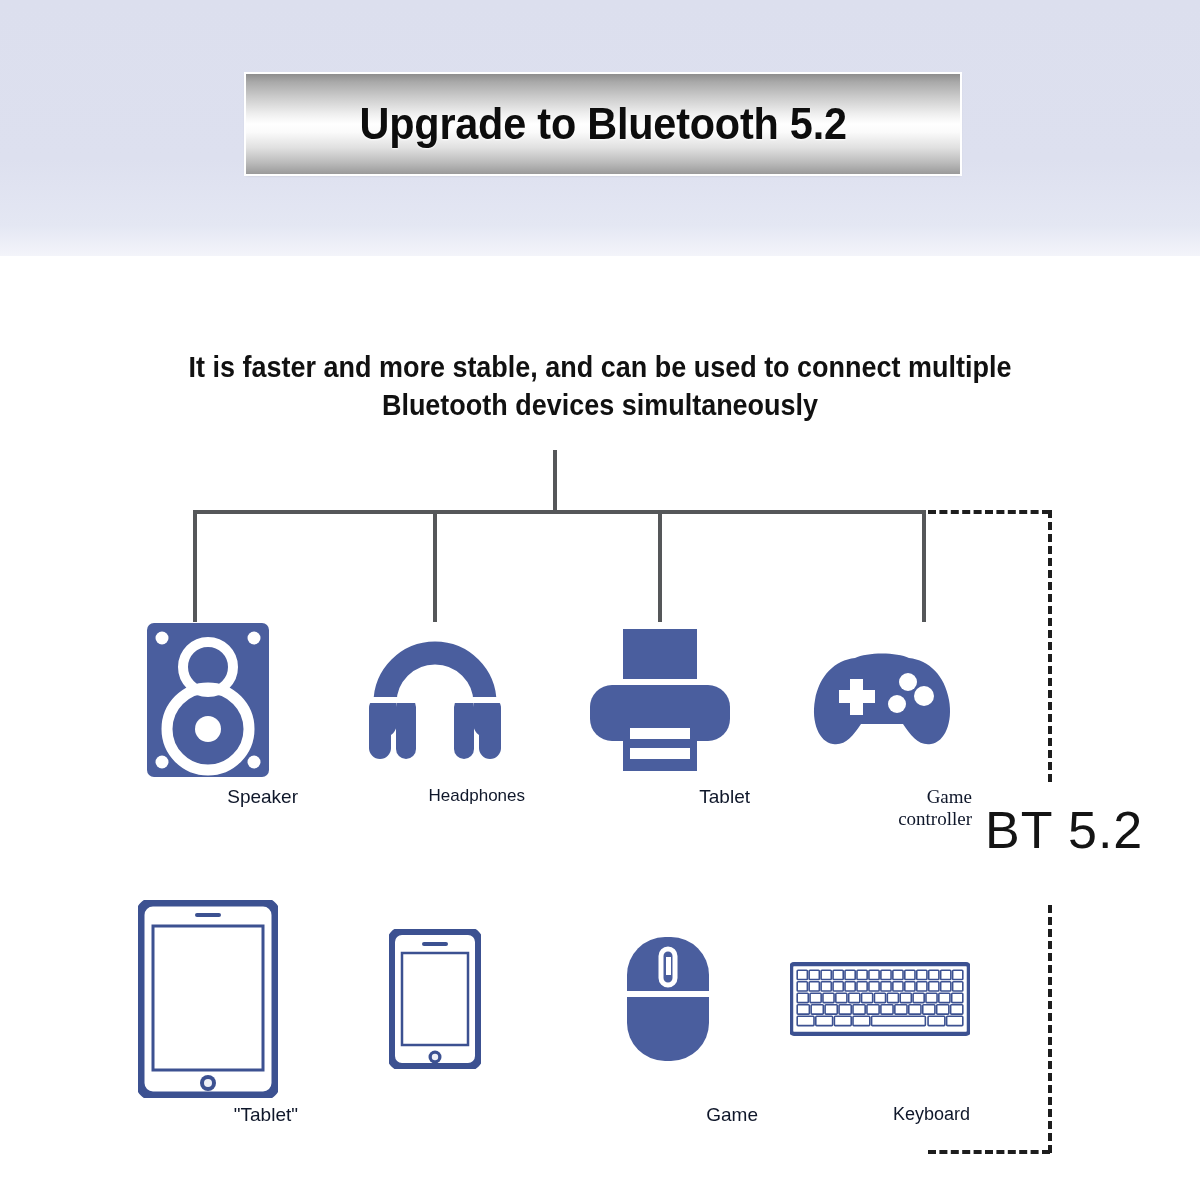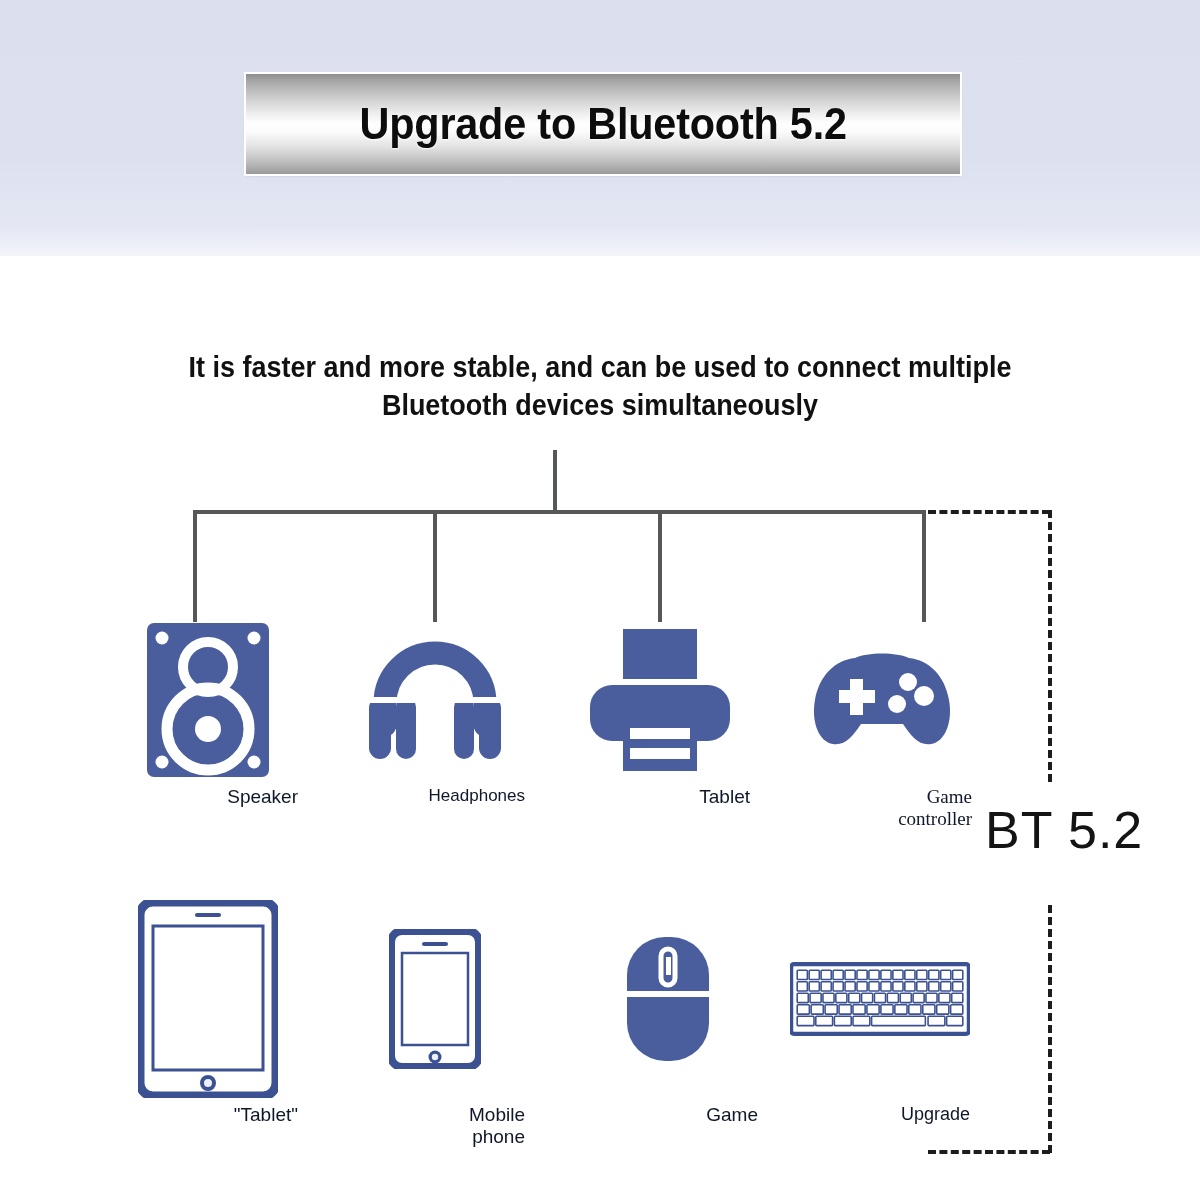--- a/index.html
+++ b/index.html
@@ -183,22 +183,20 @@
     <div class="cell" style="left:345px;top:0;width:180px;">
       <div class="icon-box" style="height:198px;">
         <svg width="92" height="140" viewBox="0 0 92 140" aria-hidden="true">
           <rect x="2" y="2" width="88" height="136" rx="11" fill="none" stroke="#3c5191" stroke-width="8"></rect>
           <rect x="13" y="24" width="66" height="92" fill="#ffffff" stroke="#3c5191" stroke-width="2.5"></rect>
           <rect x="33" y="13" width="26" height="4" rx="2" fill="#3c5191"></rect>
           <circle cx="46" cy="128" r="6.5" fill="#3c5191"></circle>
           <circle cx="46" cy="128" r="3.2" fill="#eef0f7"></circle>
         </svg>
       </div>
-      <div class="label" style="white-space:pre-line;">Mobile
-phone</div>
     </div>
 
     <div class="cell" style="left:578px;top:0;width:180px;">
       <div class="icon-box" style="height:198px;">
         <svg width="86" height="128" viewBox="0 0 86 128" aria-hidden="true">
           <rect x="2" y="2" width="82" height="124" rx="38" fill="#4a5e9e"></rect>
           <rect x="2" y="56" width="82" height="6" fill="#fff"></rect>
           <rect x="36" y="14" width="14" height="36" rx="7" fill="none" stroke="#fff" stroke-width="5"></rect>
           <rect x="41" y="22" width="5" height="18" fill="#fff"></rect>
         </svg>
@@ -271,17 +269,17 @@
               <rect x="10.00" y="74.00" width="23.33" height="13.00" rx="1.2"></rect>
               <rect x="35.83" y="74.00" width="23.33" height="13.00" rx="1.2"></rect>
               <rect x="61.67" y="74.00" width="23.33" height="13.00" rx="1.2"></rect>
               <rect x="87.50" y="74.00" width="23.33" height="13.00" rx="1.2"></rect>
               <rect x="113.33" y="74.00" width="74.67" height="13.00" rx="1.2"></rect>
               <rect x="191.75" y="74.00" width="23.33" height="13.00" rx="1.2"></rect>
               <rect x="217.58" y="74.00" width="22.42" height="13.00" rx="1.2"></rect>
             </g>
         </svg>
       </div>
-      <div class="label tiny" style="font-size:18px;">Upgrade</div>
+      <div class="label tiny" style="font-size:18px;">Keyboard</div>
     </div>
   </div>
 
 </div>
 
 </body></html>

